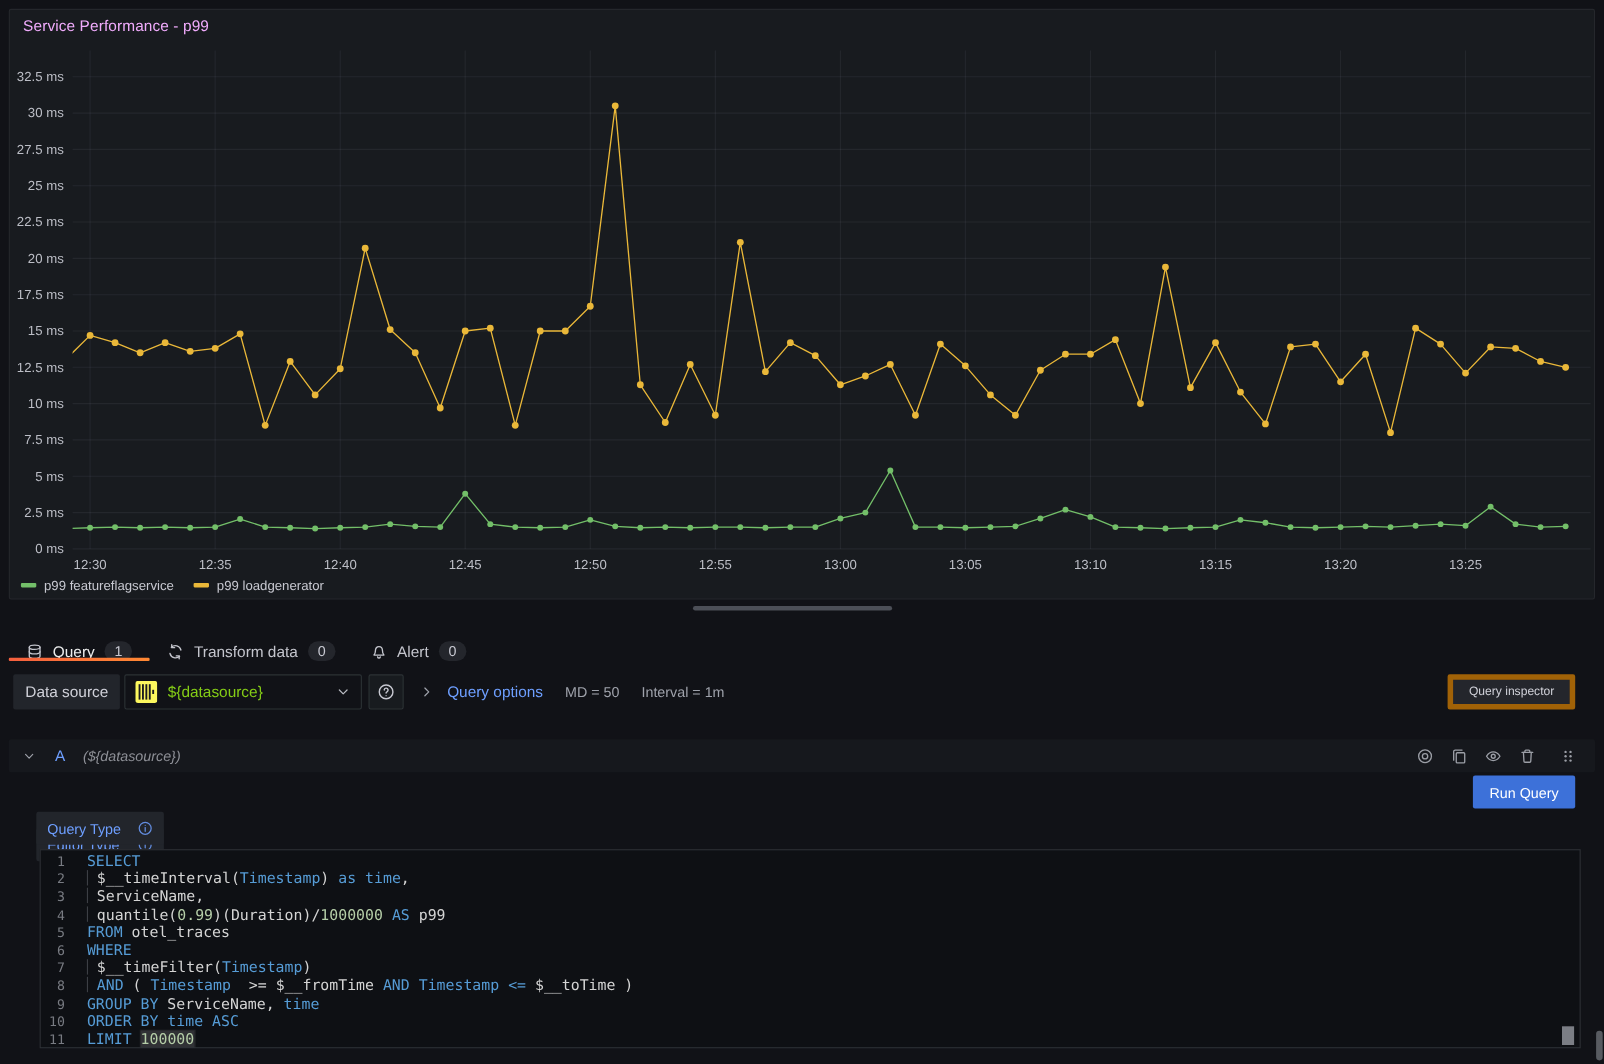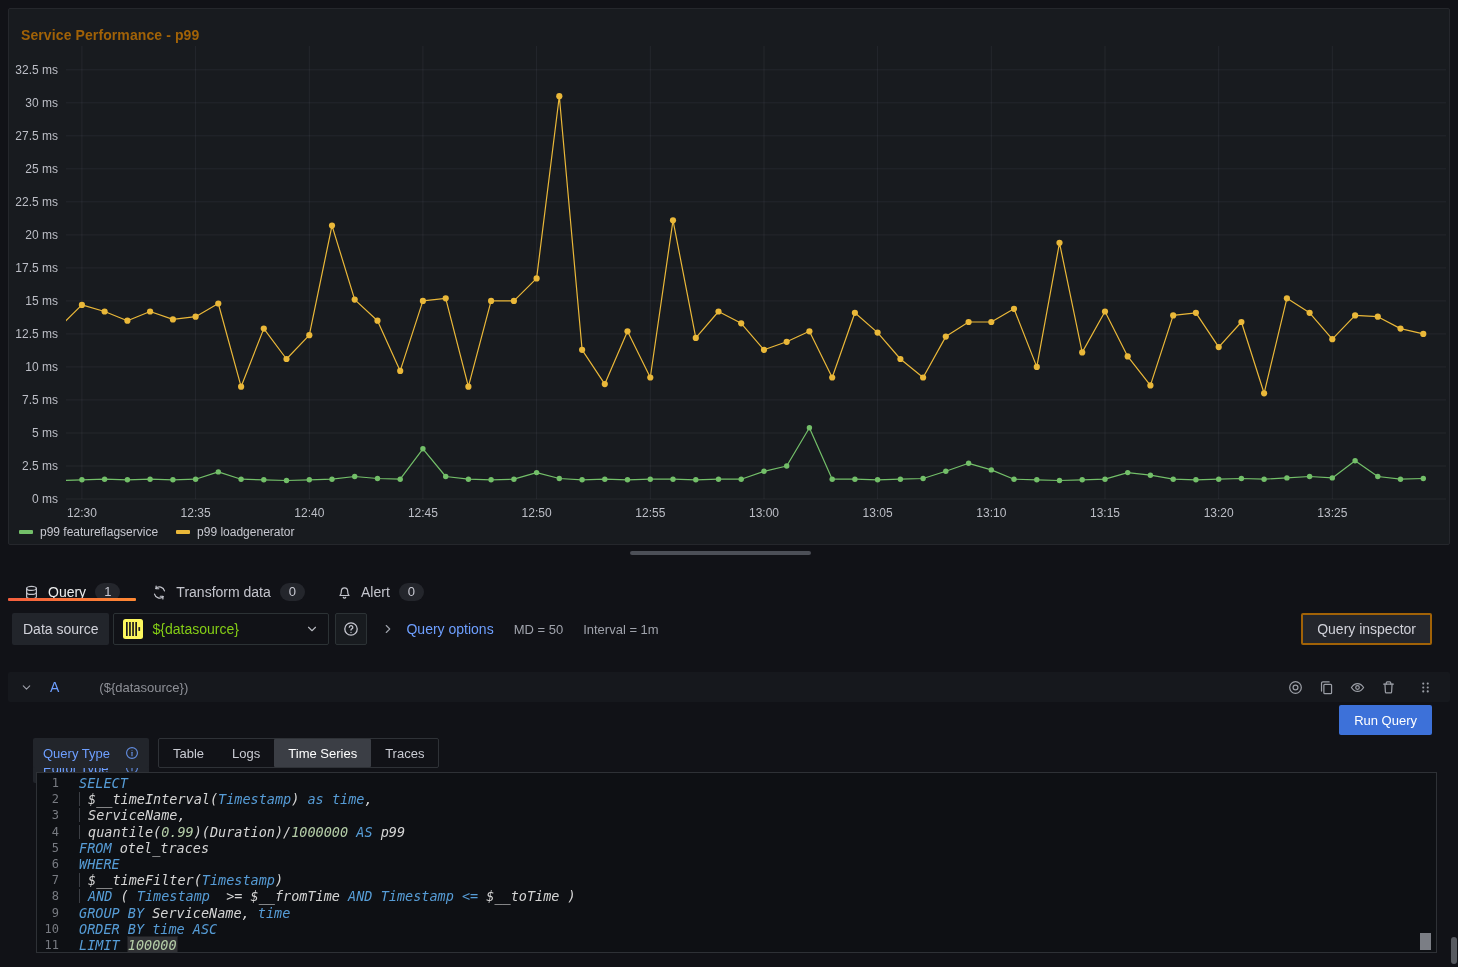--- a/index.html
+++ b/index.html
@@ -3,22 +3,22 @@
 <meta charset="utf-8">
 <style>
   * { box-sizing: border-box; margin: 0; padding: 0; }
   html,body { width:1458px; height:967px; background:#111217; overflow:hidden;
     font-family:"Liberation Sans","DejaVu Sans",sans-serif; color:#ccccdc; }
   #app { position:relative; width:1458px; height:967px; }
 
   
   .panel { position:absolute; left:8px; top:8px; width:1442px; height:537px;
     background:#181b1f; border:1px solid #25272c; border-radius:2px; }
-  .panel-title { position:absolute; left:12px; top:18px; font-size:14px; font-weight:700;
-    color:#a16207; letter-spacing:.1px; }
+  .panel-title { position:absolute; left:12px; top:6px; font-size:14px; font-weight:400;
+    color:#f0abfc; letter-spacing:.1px; }
   #chartSvg { position:absolute; left:0; top:0; }
   .legend { position:absolute; left:10px; top:516px; display:flex; gap:18px; align-items:center; }
   .legend-item { display:flex; align-items:center; gap:7px; font-size:12px; color:#c7c8d0; cursor:pointer; }
   .legend-dash { width:14px; height:4px; border-radius:1px; }
 
   .grid-line { stroke:rgba(204,204,220,0.07); stroke-width:1; }
   .axis-text { font:12px "Liberation Sans","DejaVu Sans",sans-serif; fill:#bcbec6; }
 
   .hscroll { position:absolute; left:630px; top:551px; width:181px; height:4px;
     background:#4c4f57; border-radius:2px; }
@@ -46,29 +46,29 @@
   .ds-logo { display:flex; }
   .icon-btn { width:32px; height:32px; margin-left:6px; background:#181b1f;
     border:1px solid #2c3235; border-radius:2px; color:#c7c8d1;
     display:flex; align-items:center; justify-content:center; cursor:pointer; }
   .qo-toggle { display:flex; align-items:center; gap:11px; background:none; border:none;
     margin-left:14px; cursor:pointer; font-family:inherit; }
   .qo-caret { color:#9fa2ab; display:flex; }
   .qo-link { color:#6e9fff; font-size:14px; }
   .qo-meta { color:#9fa2ab; font-size:13px; margin-left:20px; }
   .flex-sp { flex:1; }
-  .btn-sec { height:32px; padding:0 14px; background:#24262c; border:2px solid #a16207;
-    border-radius:2px; color:#d0d1d9; font-size:14px; font-family:inherit; cursor:pointer; }
+  .btn-sec { height:32px; padding:0 14px; background:#24262c; border:5px solid #a16207;
+    border-radius:2px; color:#d0d1d9; font-size:11px; font-family:inherit; cursor:pointer; }
 
   
   .qr-header { position:absolute; left:8px; top:672px; width:1442px; height:30px;
     background:#16181d; border-radius:2px; display:flex; align-items:center; padding:0 14px 0 12px; }
   .qr-collapse { background:none; border:none; color:#9fa2ab; display:flex; cursor:pointer; padding:0; }
   .qr-ref { color:#6e9fff; font-size:14px; font-weight:500; margin-left:17px; }
-  .qr-ds { color:#8e9097; font-size:13px; margin-left:40px; }
+  .qr-ds { color:#8e9097; font-size:13px; font-style:italic; margin-left:16px; }
   .qr-actions { margin-left:auto; display:flex; align-items:center; gap:10px; }
   .qr-act { background:none; border:none; color:#9b9ea6; display:flex; padding:3px; cursor:pointer; }
   .qr-act.grip { margin-left:6px; cursor:grab; }
 
   .fld-row { position:absolute; left:33px; height:30px; display:flex; align-items:stretch; }
   .fld-row-1 { top:705px;margin-top:48px; } .fld-row-2 { top:738px; }
   .fld { width:116px; background:#22252b; border-radius:2px; color:#6e9fff; font-size:13px;
     display:flex; align-items:center; justify-content:space-between; padding:0 10px; }
   .fld-info { display:flex; color:#6e9fff; opacity:.85; cursor:pointer; }
   .seg { margin-left:9px; display:inline-flex; align-items:center; height:30px;
@@ -80,21 +80,21 @@
     background:#3d71d9; border:none; border-radius:2px; color:#fff; font-size:13px;
     font-weight:500; font-family:inherit; cursor:pointer; }
 
   
   .code-editor { position:absolute; left:36px; top:772px; width:1401px; height:181px;
     background:#0e1014; border:1px solid #2e3136; overflow:hidden; cursor:text;
     font-family:"DejaVu Sans Mono","Liberation Mono",monospace; }
   #codeLines { padding-top:2px; }
   .cl { display:flex; align-items:center; height:16.2px; }
   .ln { flex:0 0 22px; text-align:right; color:#787b82; font-size:12px; }
-  .ct { margin-left:20px; font-size:13.5px; white-space:pre; color:#d4d4d4;font-style:italic; }
+  .ct { margin-left:20px; font-size:13.5px; white-space:pre; color:#d4d4d4; }
   .ct.ind::before { content:""; display:inline-block; width:8px; height:14px;
     border-left:1px solid #3c3f45; vertical-align:-2px; }
   .tk-kw { color:#569cd6; }
   .tk-def { color:#d4d4d4; }
   .tk-num { color:#b5cea8; }
   .tk-numhl { color:#b5cea8; background:rgba(255,255,255,.14); box-shadow:0 0 0 1px rgba(255,255,255,.07); }
   .ed-thumb { position:absolute; right:5px; bottom:2px; width:11px; height:17px; background:#7b7e85; }
 
   .page-vthumb { position:absolute; right:1px; bottom:3px; width:6px; height:27px;
     background:#585b61; border-radius:3px; }
@@ -465,26 +465,20 @@
       <div class="fld">
         <span>Query Type</span>
         <span class="fld-info">
             <svg width="14" height="14" viewBox="0 0 16 16" fill="none" stroke="currentColor" stroke-width="1.3" stroke-linecap="round" stroke-linejoin="round">
               <circle cx="8" cy="8" r="6.2"></circle>
               <path d="M8 7.2v3.9"></path>
               <circle cx="8" cy="4.9" r="0.6" fill="currentColor" stroke="none"></circle>
             </svg>
           </span>
       </div>
-      <div class="seg" id="segQuery">
-          <button class="seg-btn">Table</button>
-          <button class="seg-btn">Logs</button>
-          <button class="seg-btn active">Time Series</button>
-          <button class="seg-btn">Traces</button>
-        </div>
     </div>
 
     <div class="code-editor">
       <div id="codeLines">
           <div class="cl">
             <span class="ln">1</span>
             <span class="ct"><span class="tk-kw">SELECT</span></span>
           </div>
           <div class="cl">
             <span class="ln">2</span>

